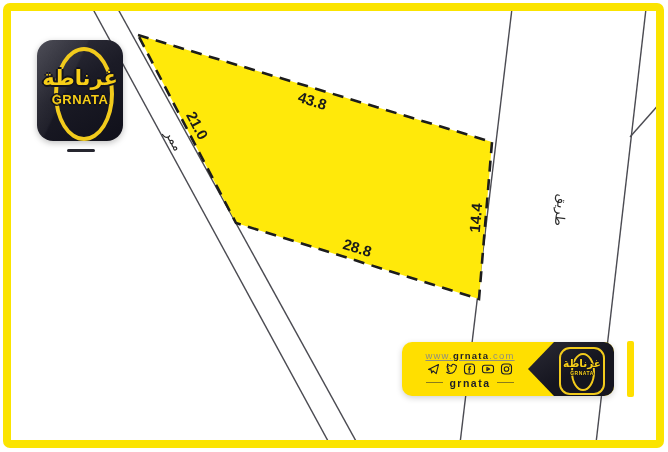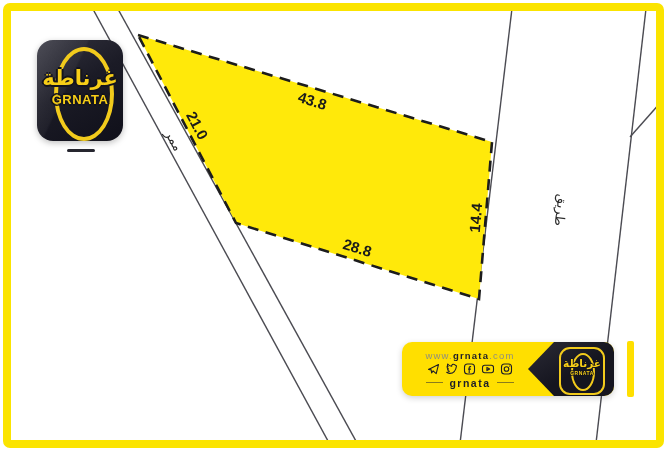--- a/index.html
+++ b/index.html
@@ -25,21 +25,21 @@
            text-shadow:-2px 0 #14141d,2px 0 #14141d,0 -2px #14141d,0 2px #14141d;}
   .logo-en{position:absolute;left:0;right:0;top:52px;text-align:center;color:#F7CE17;
            font:700 13px "Liberation Sans",sans-serif;letter-spacing:.5px;
            text-shadow:-2px 0 #14141d,2px 0 #14141d,0 -2px #14141d,0 2px #14141d;}
   .logo-dash{position:absolute;left:67px;top:149px;width:28px;height:3px;background:#26262f;border-radius:2px;}
   
   .banner{position:absolute;left:402px;top:342px;width:212px;height:54px;border-radius:10px;
           background:#FFDF00;overflow:hidden;box-shadow:0 2px 6px rgba(0,0,0,.18);}
   .banner-left{position:absolute;left:0;top:0;width:136px;height:100%;
                display:flex;flex-direction:column;align-items:center;justify-content:center;gap:2px;}
-  .site-line{font:400 9.5px "Liberation Sans",sans-serif;letter-spacing:1.2px;color:#8F8F7E;white-space:nowrap;}
+  .site-line{font:400 9.5px "Liberation Sans",sans-serif;letter-spacing:1.2px;color:#8F8F7E;white-space:nowrap;text-decoration:underline;}
   .site-line b{color:#1E1E29;font-weight:700;}
   .icons-row{display:flex;align-items:center;gap:5px;}
   .icons-row svg{display:block;}
   .handle-line{display:flex;align-items:center;gap:6px;}
   .handle-dash{width:17px;height:1.5px;background:#2A2A33;opacity:.55;}
   .handle-text{font:700 10.5px "Liberation Sans",sans-serif;letter-spacing:1.5px;color:#1E1E29;}
   .banner-dark{position:absolute;right:0;top:0;width:86px;height:100%;
                background:linear-gradient(150deg,#2b2b36 0%,#15151f 55%);
                clip-path:polygon(26px 0,100% 0,100% 100%,26px 100%,0 50%);}
   .mini-logo{position:absolute;left:31px;top:5px;width:42px;height:44px;border:2px solid #F2CB1C;border-radius:11px;}

